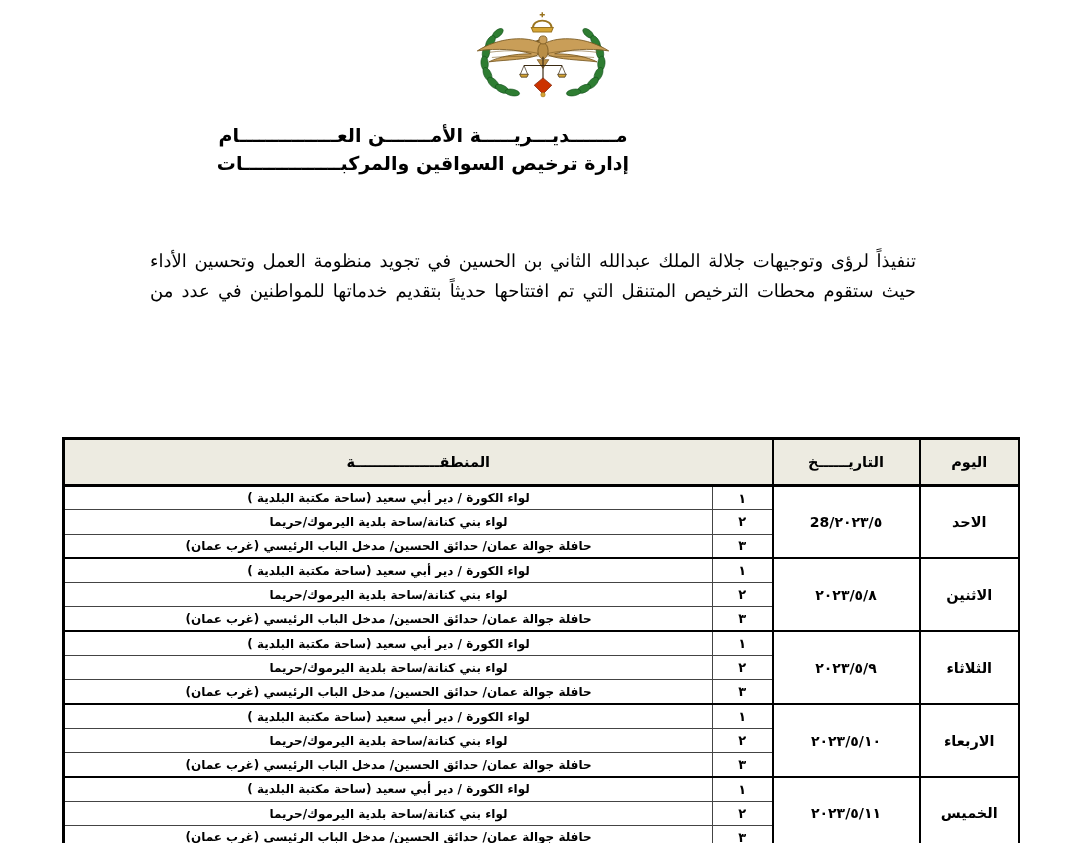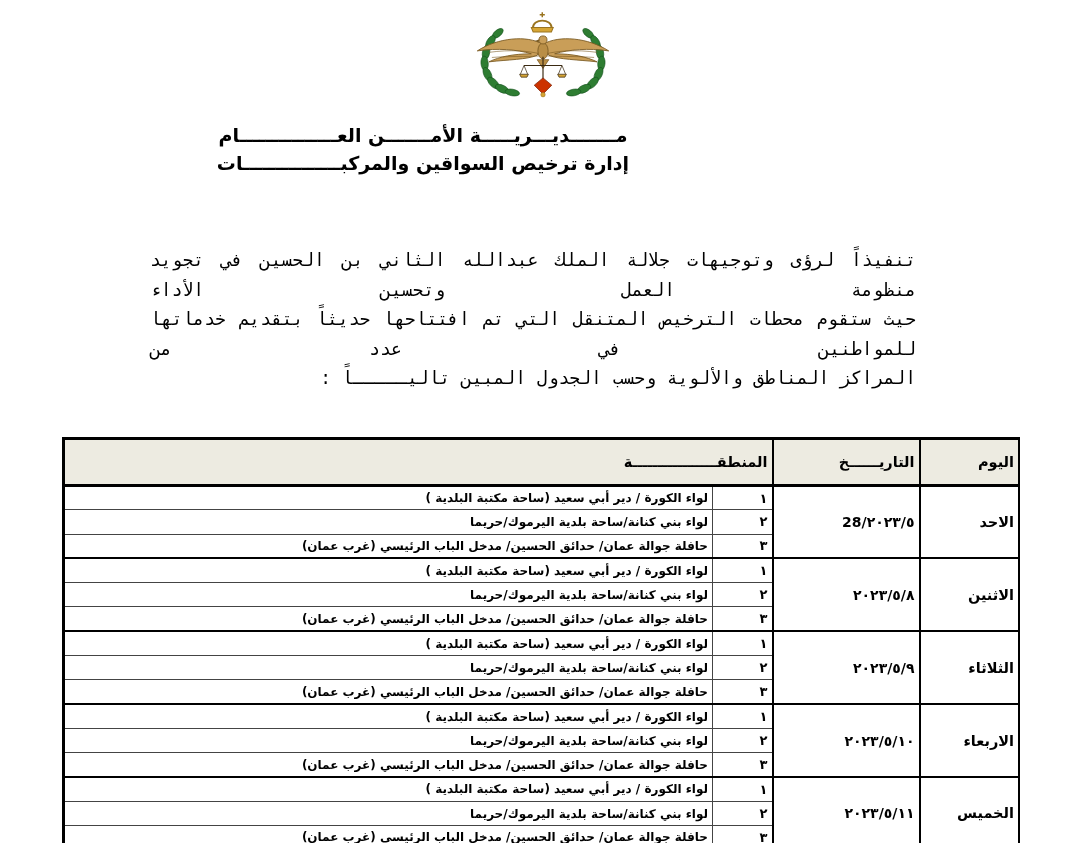--- a/index.html
+++ b/index.html
@@ -17,39 +17,39 @@
   .letterhead{
     position:absolute;top:121px;left:0;width:846px;
     direction:rtl;text-align:center;font-weight:bold;
   }
   .letterhead .lh-line{font-size:19px;line-height:28px;letter-spacing:0;}
 
   
   .intro{
     position:absolute;top:247px;left:150px;width:766px;
     direction:rtl;
-    font-family:Liberation Mono, monospace;
+    font-family:Liberation Serif, serif;
     font-size:18px;line-height:29.5px;font-weight:normal;
   }
   .intro .just{text-align:justify;text-align-last:justify;}
   .intro .last{text-align:right;}
 
   
   .table-wrap{
     position:absolute;left:62px;top:437px;width:958px;height:406px;
     overflow:hidden;
   }
   table.sched{
     width:956px;border-collapse:collapse;direction:rtl;table-layout:fixed;
     border:3px solid #000;
   }
   table.sched th,table.sched td{
     border:1.2px solid #444;
     padding:0 4px;overflow:hidden;white-space:nowrap;
-    text-align:right;vertical-align:middle;
+    text-align:center;vertical-align:middle;
     font-weight:bold;
   }
   tr.hdr{height:47px;}
   tr.hdr th{
     border-bottom:3px solid #000;border-top:3px solid #000;
     font-size:14.5px;
   }
   tr.data{height:24.3px;}
   tr.gstart td{border-top:2.6px solid #000;}
   .col-day{width:100px;border-left:2.6px solid #000 !important;font-size:14.5px;}
@@ -119,21 +119,20 @@
 </div>
 
 <div class="letterhead">
   <div class="lh-line">مـــــــديـــريـــــة الأمـــــــن العـــــــــــــــام</div>
   <div class="lh-line">إدارة ترخيص السواقين والمركبـــــــــــــــات</div>
 </div>
 
 <div class="intro">
   <div class="just">تنفيذاً لرؤى وتوجيهات جلالة الملك عبدالله الثاني بن الحسين في تجويد منظومة العمل وتحسين الأداء</div>
   <div class="just">حيث ستقوم محطات الترخيص المتنقل التي تم افتتاحها حديثاً بتقديم خدماتها للمواطنين في عدد من</div>
-  <div class="last">المراكز المناطق والألوية وحسب الجدول المبين تاليـــــاً :</div>
 </div>
 
 <div class="table-wrap">
   <table class="sched">
     <colgroup>
       <col style="width:100px">
         <col style="width:147px">
         <col style="width:60px">
         <col style="width:649px">
     </colgroup>

